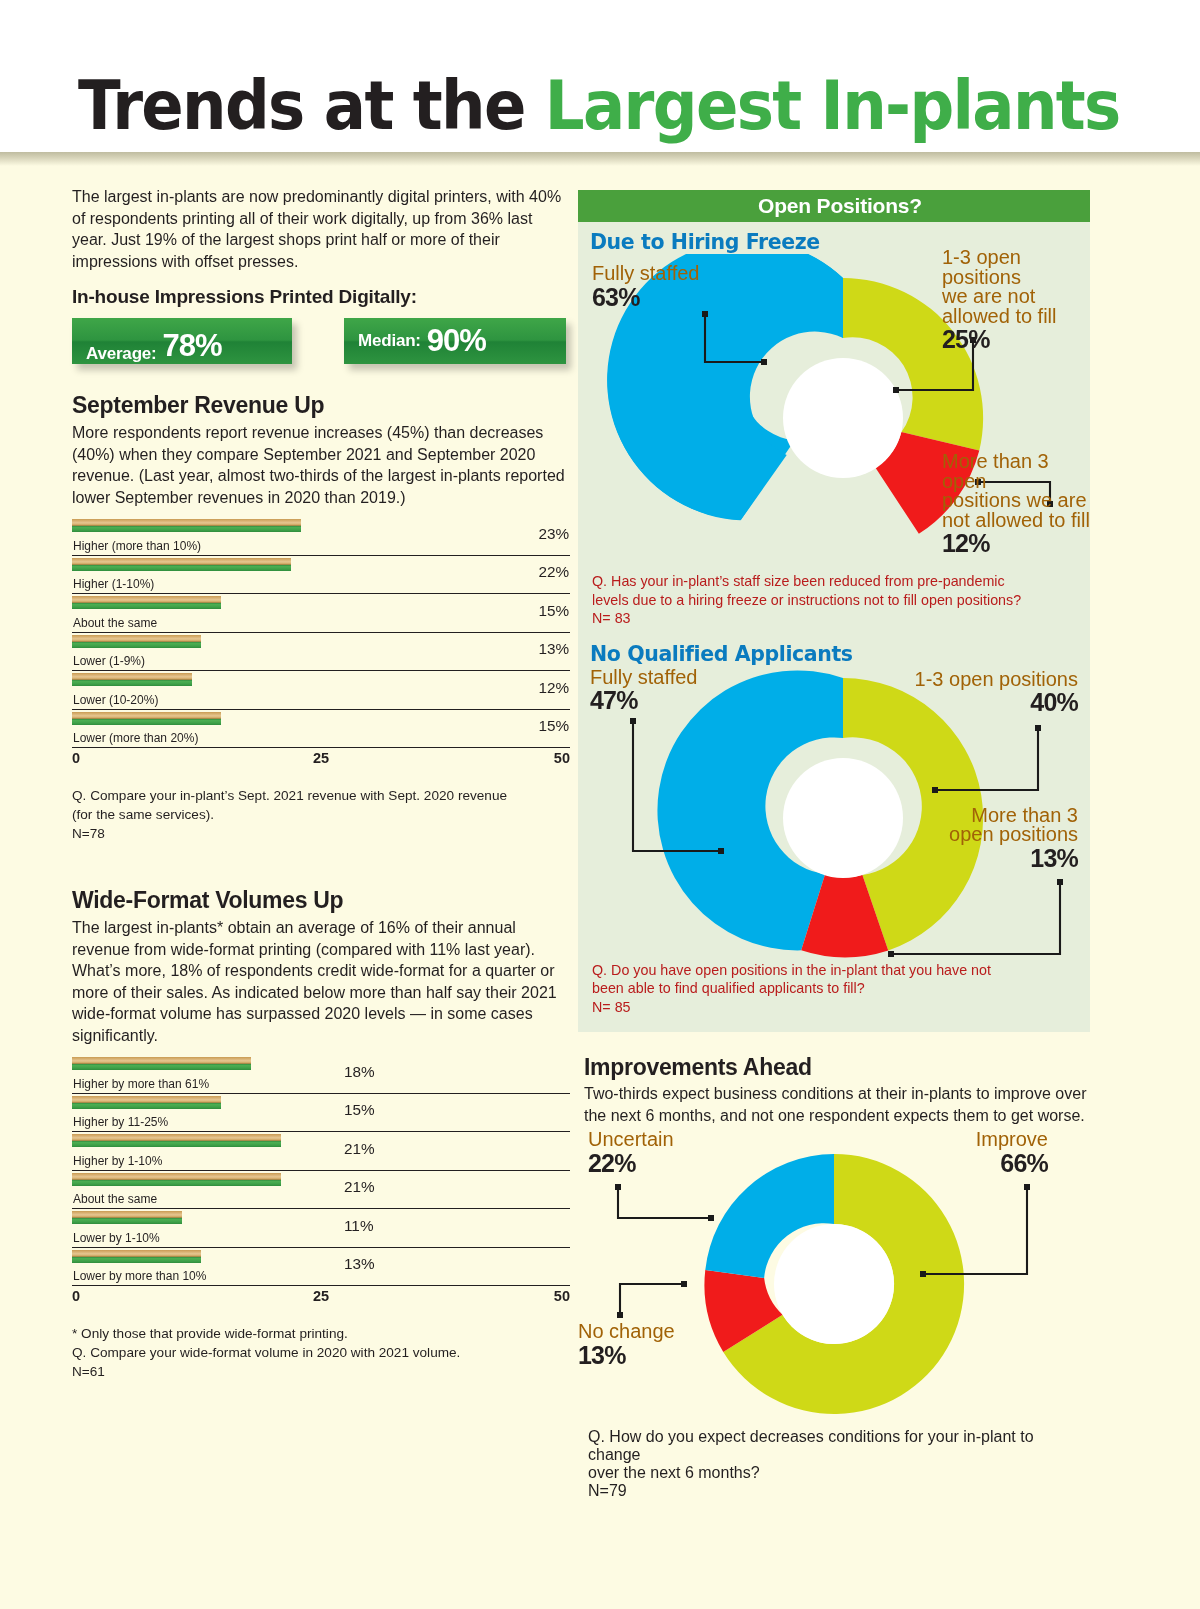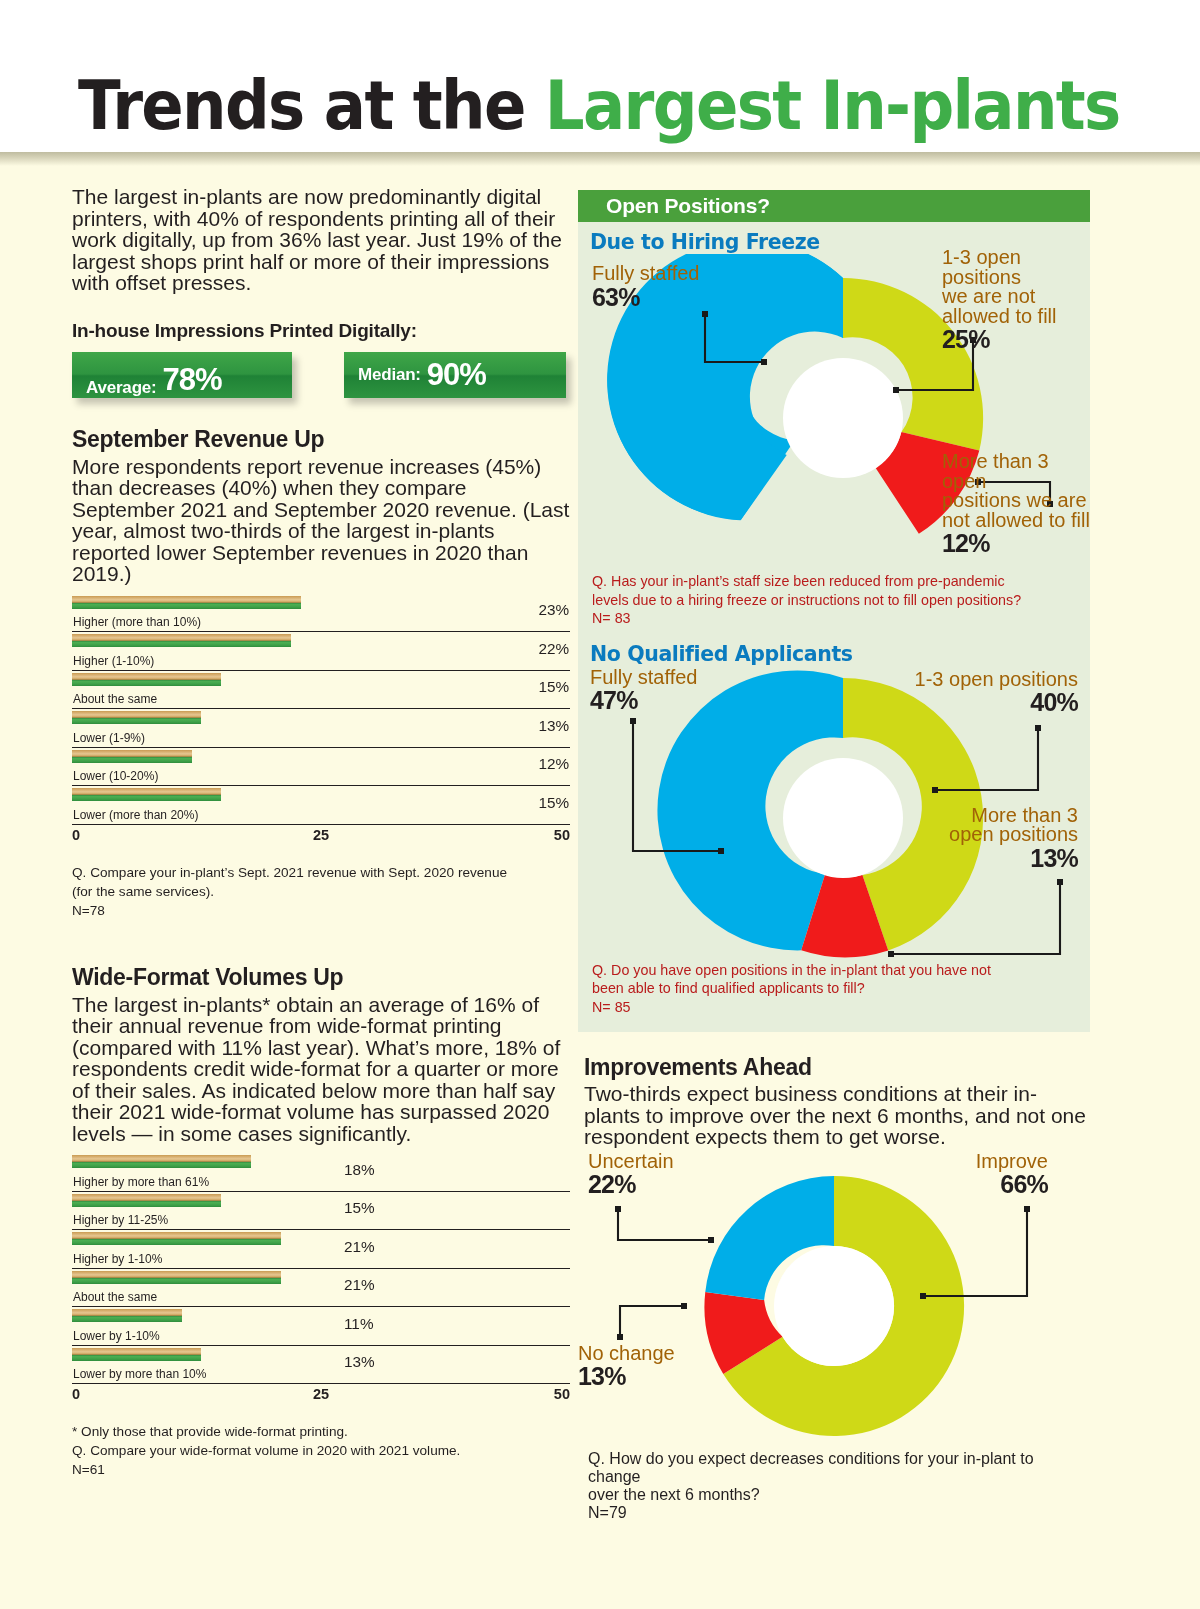--- a/index.html
+++ b/index.html
@@ -34,25 +34,25 @@
 
   
   .col-left { position:absolute; left:72px; top:186px; width:498px; }
   .col-right { position:absolute; left:578px; top:190px; width:512px; }
 
   h2.sec {
     font-size:23px; font-weight:bold; letter-spacing:-0.3px;
     color:#231F20; margin-bottom:3px;
   }
   p.body {
-    font-size:21px; line-height:21.5px; color:#231F20;
+    font-size:16px; line-height:21.5px; color:#231F20;
   }
   .sub-head {
     font-size:19px; font-weight:bold; letter-spacing:-0.2px;
-    margin-top:26px; margin-bottom:10px;
+    margin-top:14px; margin-bottom:10px;
   }
 
   
   .pills { position:relative; height:54px; }
   .pill {
     position:absolute; top:0; height:46px;
     background:linear-gradient(180deg,#3FA648 0%, #2E9440 48%, #1F8236 52%, #2E9440 100%);
     box-shadow:5px 6px 7px rgba(0,0,0,0.22);
     display:flex; align-items:center;
     padding-left:14px;
@@ -97,21 +97,21 @@
   }
 
   
   .panel {
     position:relative; width:512px;
     background:#E6EEDB;
     padding-bottom:16px;
   }
   .panel-title-bar {
     background:#4AA03C; height:32px;
-    display:flex; align-items:center; padding-left:28px;
+    display:flex; align-items:center; padding-left:12px;justify-content:center;
   }
   .panel-title-bar .t {
     color:#FFFFFF; font-size:21px; font-weight:bold; letter-spacing:-0.2px;
   }
   .panel-sub {
     color:#0A7BBF; font-size:20.5px; font-weight:bold; letter-spacing:-0.4px;
     padding:8px 0 0 12px;
     font-family:"DejaVu Sans", sans-serif;
   }
   .panel p.q {

